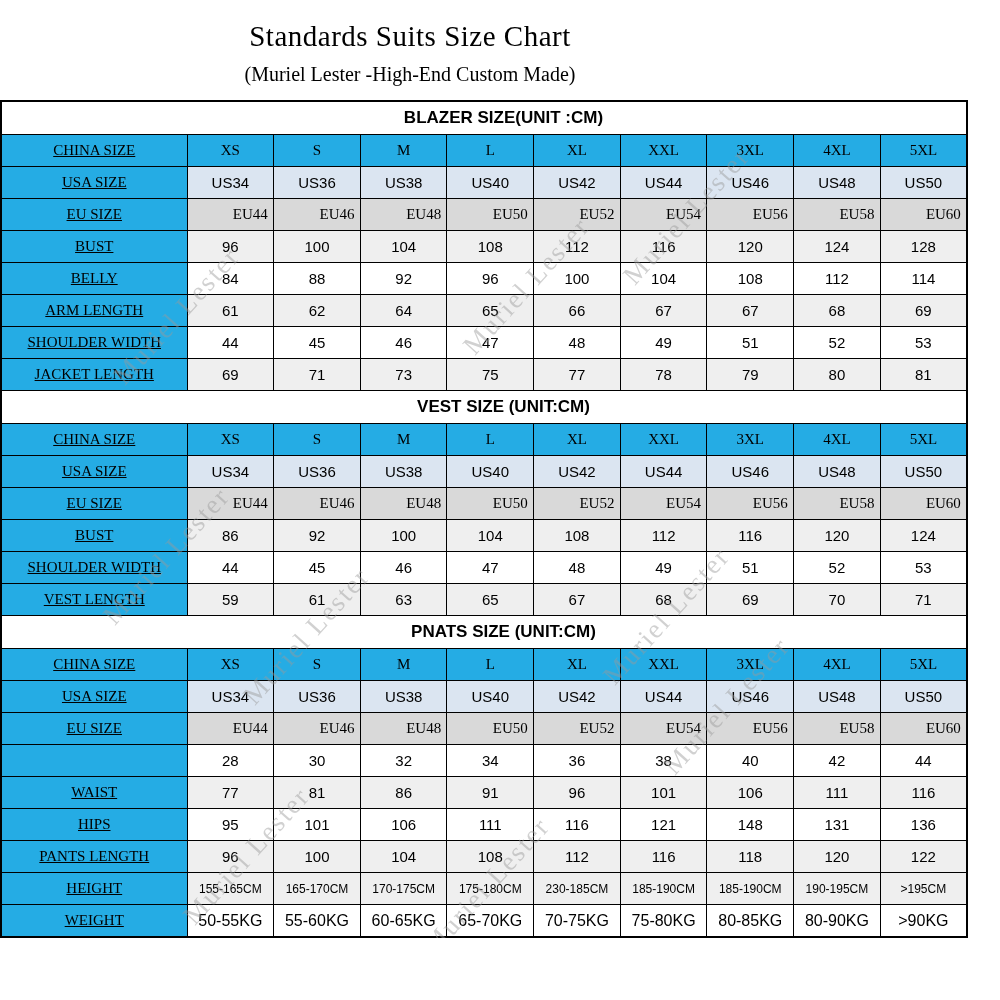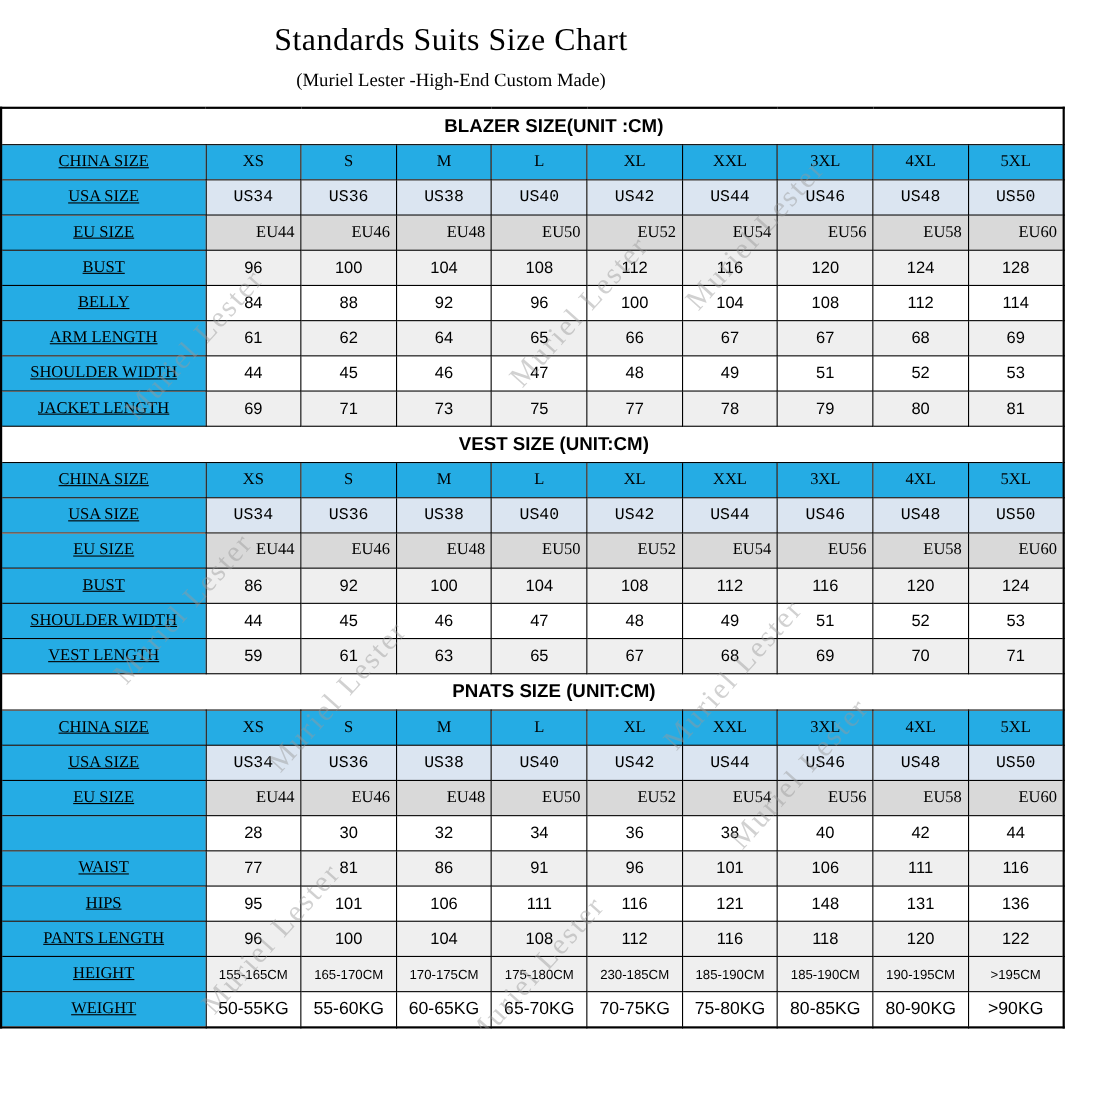--- a/index.html
+++ b/index.html
@@ -7,21 +7,21 @@
     width:1000px; height:1000px; overflow:hidden;
     font-family:"Liberation Sans", sans-serif; color:#000;
   }
   .page { width:820px; height:1000px; position:relative; }
   .title {
     text-align:center; font-family:"Liberation Serif", serif;
     font-size:29px; padding-top:20px; letter-spacing:0.5px;
   }
   .subtitle {
     text-align:center; font-family:"Liberation Serif", serif;
-    font-size:17px; margin-top:10px;
+    font-size:20px; margin-top:10px;
   }
   .chart { position:relative; width:968px; margin:14px auto 0 auto; }
   table {
     border-collapse:collapse; width:968px; table-layout:fixed;
     border:2px solid var(--border,#000);
   }
   td {
     border:1px solid var(--border,#000);
     text-align:center; vertical-align:middle;
     height:31px; padding:0; font-size:15px; overflow:hidden; white-space:nowrap;
@@ -34,21 +34,21 @@
   td.label-cell {
     background:var(--header-cyan,#25ace4);
     font-family:"Liberation Serif", serif; font-size:15px;text-decoration:underline;
   }
   tr.row-size td.value-cell {
     background:var(--header-cyan,#25ace4);
     font-family:"Liberation Serif", serif;
   }
   tr.row-usa td.value-cell {
     background:var(--usa-row-bg,#dbe5f1);
-    font-family:Liberation Mono, monospace;
+    font-family:Liberation Sans, sans-serif;
   }
   tr.row-eu td.value-cell {
     background:var(--eu-row-bg,#d9d9d9);
     font-family:"Liberation Serif", serif;
     padding-left:40px;
   }
   tr.row-num-light td.value-cell  { background:var(--alt-row-bg,#efefef); }
   tr.row-num-white td.value-cell  { background:var(--plain-row-bg,#ffffff); }
   tr.row-range-light td.value-cell { background:var(--alt-row-bg,#efefef); font-size:12px; }
   tr.row-range-white td.value-cell { background:var(--plain-row-bg,#ffffff); font-size:16px; }

